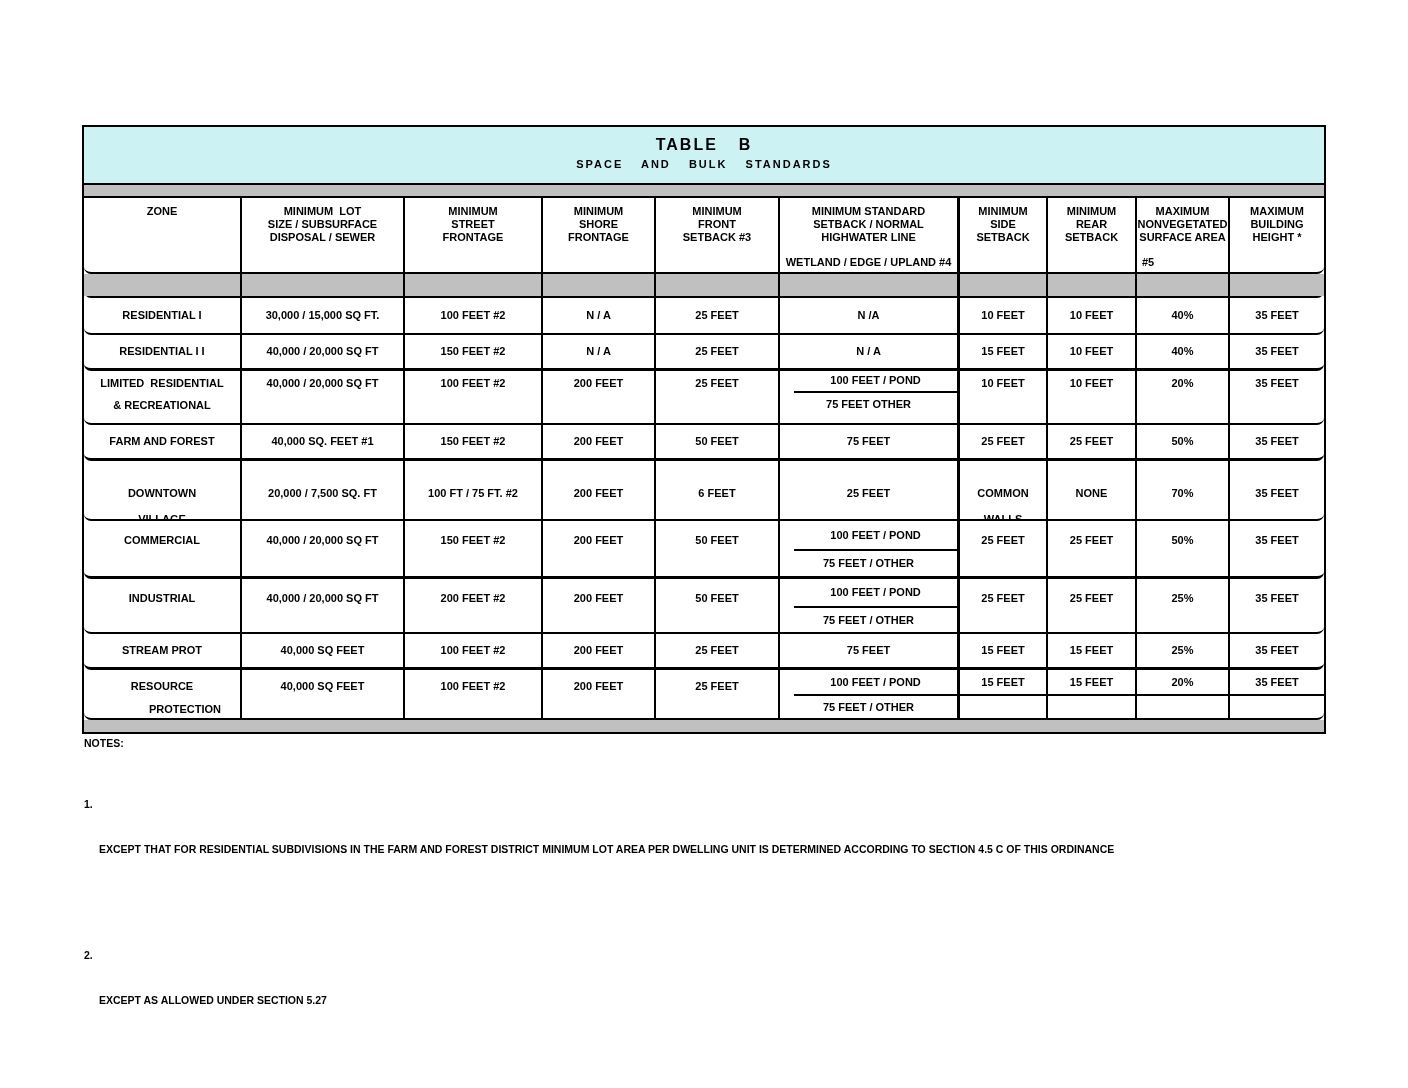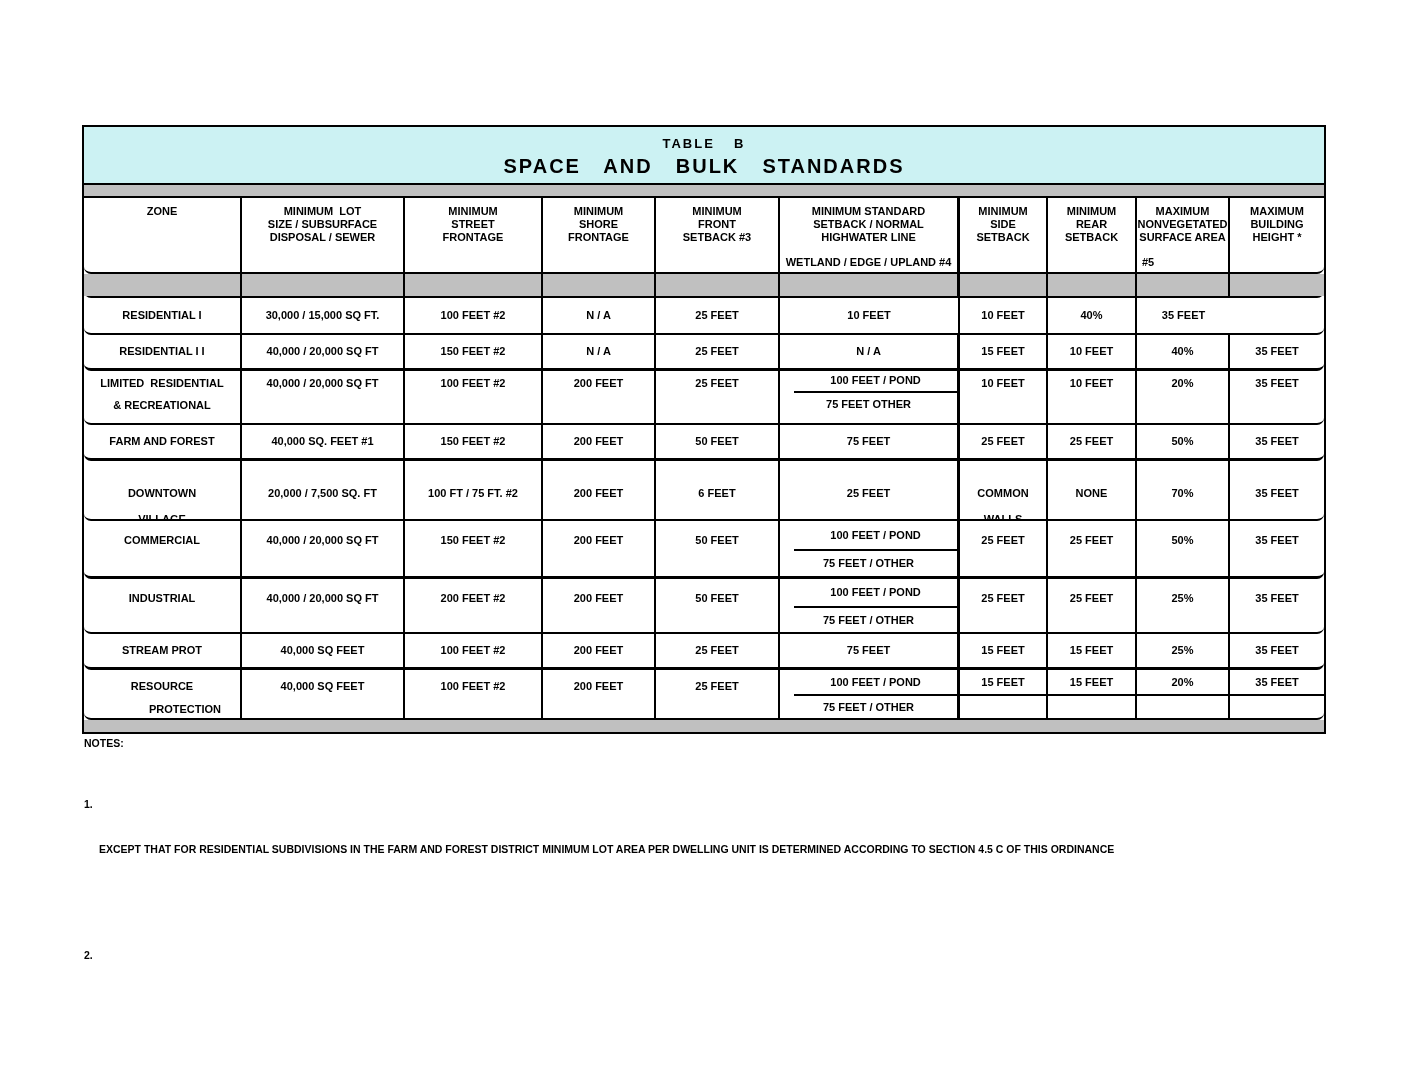--- a/index.html
+++ b/index.html
@@ -4,22 +4,22 @@
 <style>
   html,body{margin:0;padding:0;background:#fff;}
   body{width:1408px;height:1088px;position:relative;overflow:hidden;
        font-family:"Liberation Sans", sans-serif;font-weight:bold;color:#000;}
   .sheet{position:absolute;left:0;top:0;width:1408px;height:1088px;background:#fff;}
 
   
   .tbl{position:absolute;left:82px;top:125px;width:1244px;border:2px solid #000;box-sizing:border-box;background:#fff;}
   .titleblock{height:58px;background:var(--title-bg,#ccf2f3);border-bottom:2px solid #000;
               display:flex;flex-direction:column;align-items:center;justify-content:flex-start;padding-top:9px;box-sizing:border-box;}
-  .title1{font-size:13px;letter-spacing:2px;word-spacing:4px;white-space:pre;}
-  .title2{font-size:20px;letter-spacing:2px;word-spacing:4px;white-space:pre;margin-top:4px;}
+  .title1{font-size:16px;letter-spacing:2px;word-spacing:4px;white-space:pre;}
+  .title2{font-size:11px;letter-spacing:2px;word-spacing:4px;white-space:pre;margin-top:4px;}
   .band{background:var(--band-bg,#c0c0c0);}
   .band1{height:11px;border-bottom:2px solid #000;}
   .bandbot{height:12px;}
 
   .grid{display:grid;grid-template-columns:158px 163px 138px 113px 124px 180px 88px 89px 93px 94px;border-radius:7px;}
   .cell{border-right:2px solid #000;box-sizing:border-box;display:flex;flex-direction:column;
         align-items:center;text-align:center;font-size:11px;line-height:13px;overflow:hidden;}
   .cell span{white-space:pre;}
   .cell:last-child{border-right:none;}
   .cell.std{border-right:3px solid #000;}
@@ -138,20 +138,21 @@
       <div class="bcell"></div>
         <div class="bcell"></div>
     </div>
 
     <div class="grid row vc" style="height:35px">
       <div class="cell"><span>RESIDENTIAL I</span></div>
       <div class="cell">30,000 / 15,000 SQ FT.</div>
       <div class="cell">100 FEET #2</div>
       <div class="cell">N / A</div>
       <div class="cell">25 FEET</div>
+      <div class="cell std">N /A</div>
       <div class="cell">10 FEET</div>
       <div class="cell">10 FEET</div>
       <div class="cell">40%</div>
       <div class="cell">35 FEET</div>
     </div>
 
     <div class="grid row vc thick" style="height:33px">
       <div class="cell"><span>RESIDENTIAL I I</span></div>
       <div class="cell">40,000 / 20,000 SQ FT</div>
       <div class="cell">150 FEET #2</div>
@@ -297,20 +298,21 @@
   <div class="notes">
     <div class="notes-heading">NOTES:</div>
 
     <div class="note">
       <span class="lbl">1.</span>
       <div>EXCEPT THAT FOR RESIDENTIAL SUBDIVISIONS IN THE FARM AND FOREST DISTRICT MINIMUM LOT AREA PER DWELLING UNIT IS DETERMINED ACCORDING TO SECTION 4.5 C OF THIS ORDINANCE</div>
     </div>
 
     <div class="note mt16">
       <span class="lbl">2.</span>
+      <div>EXCEPT AS ALLOWED UNDER SECTION 5.27</div>
     </div>
 
     
 
     
 
     
 
     
 

